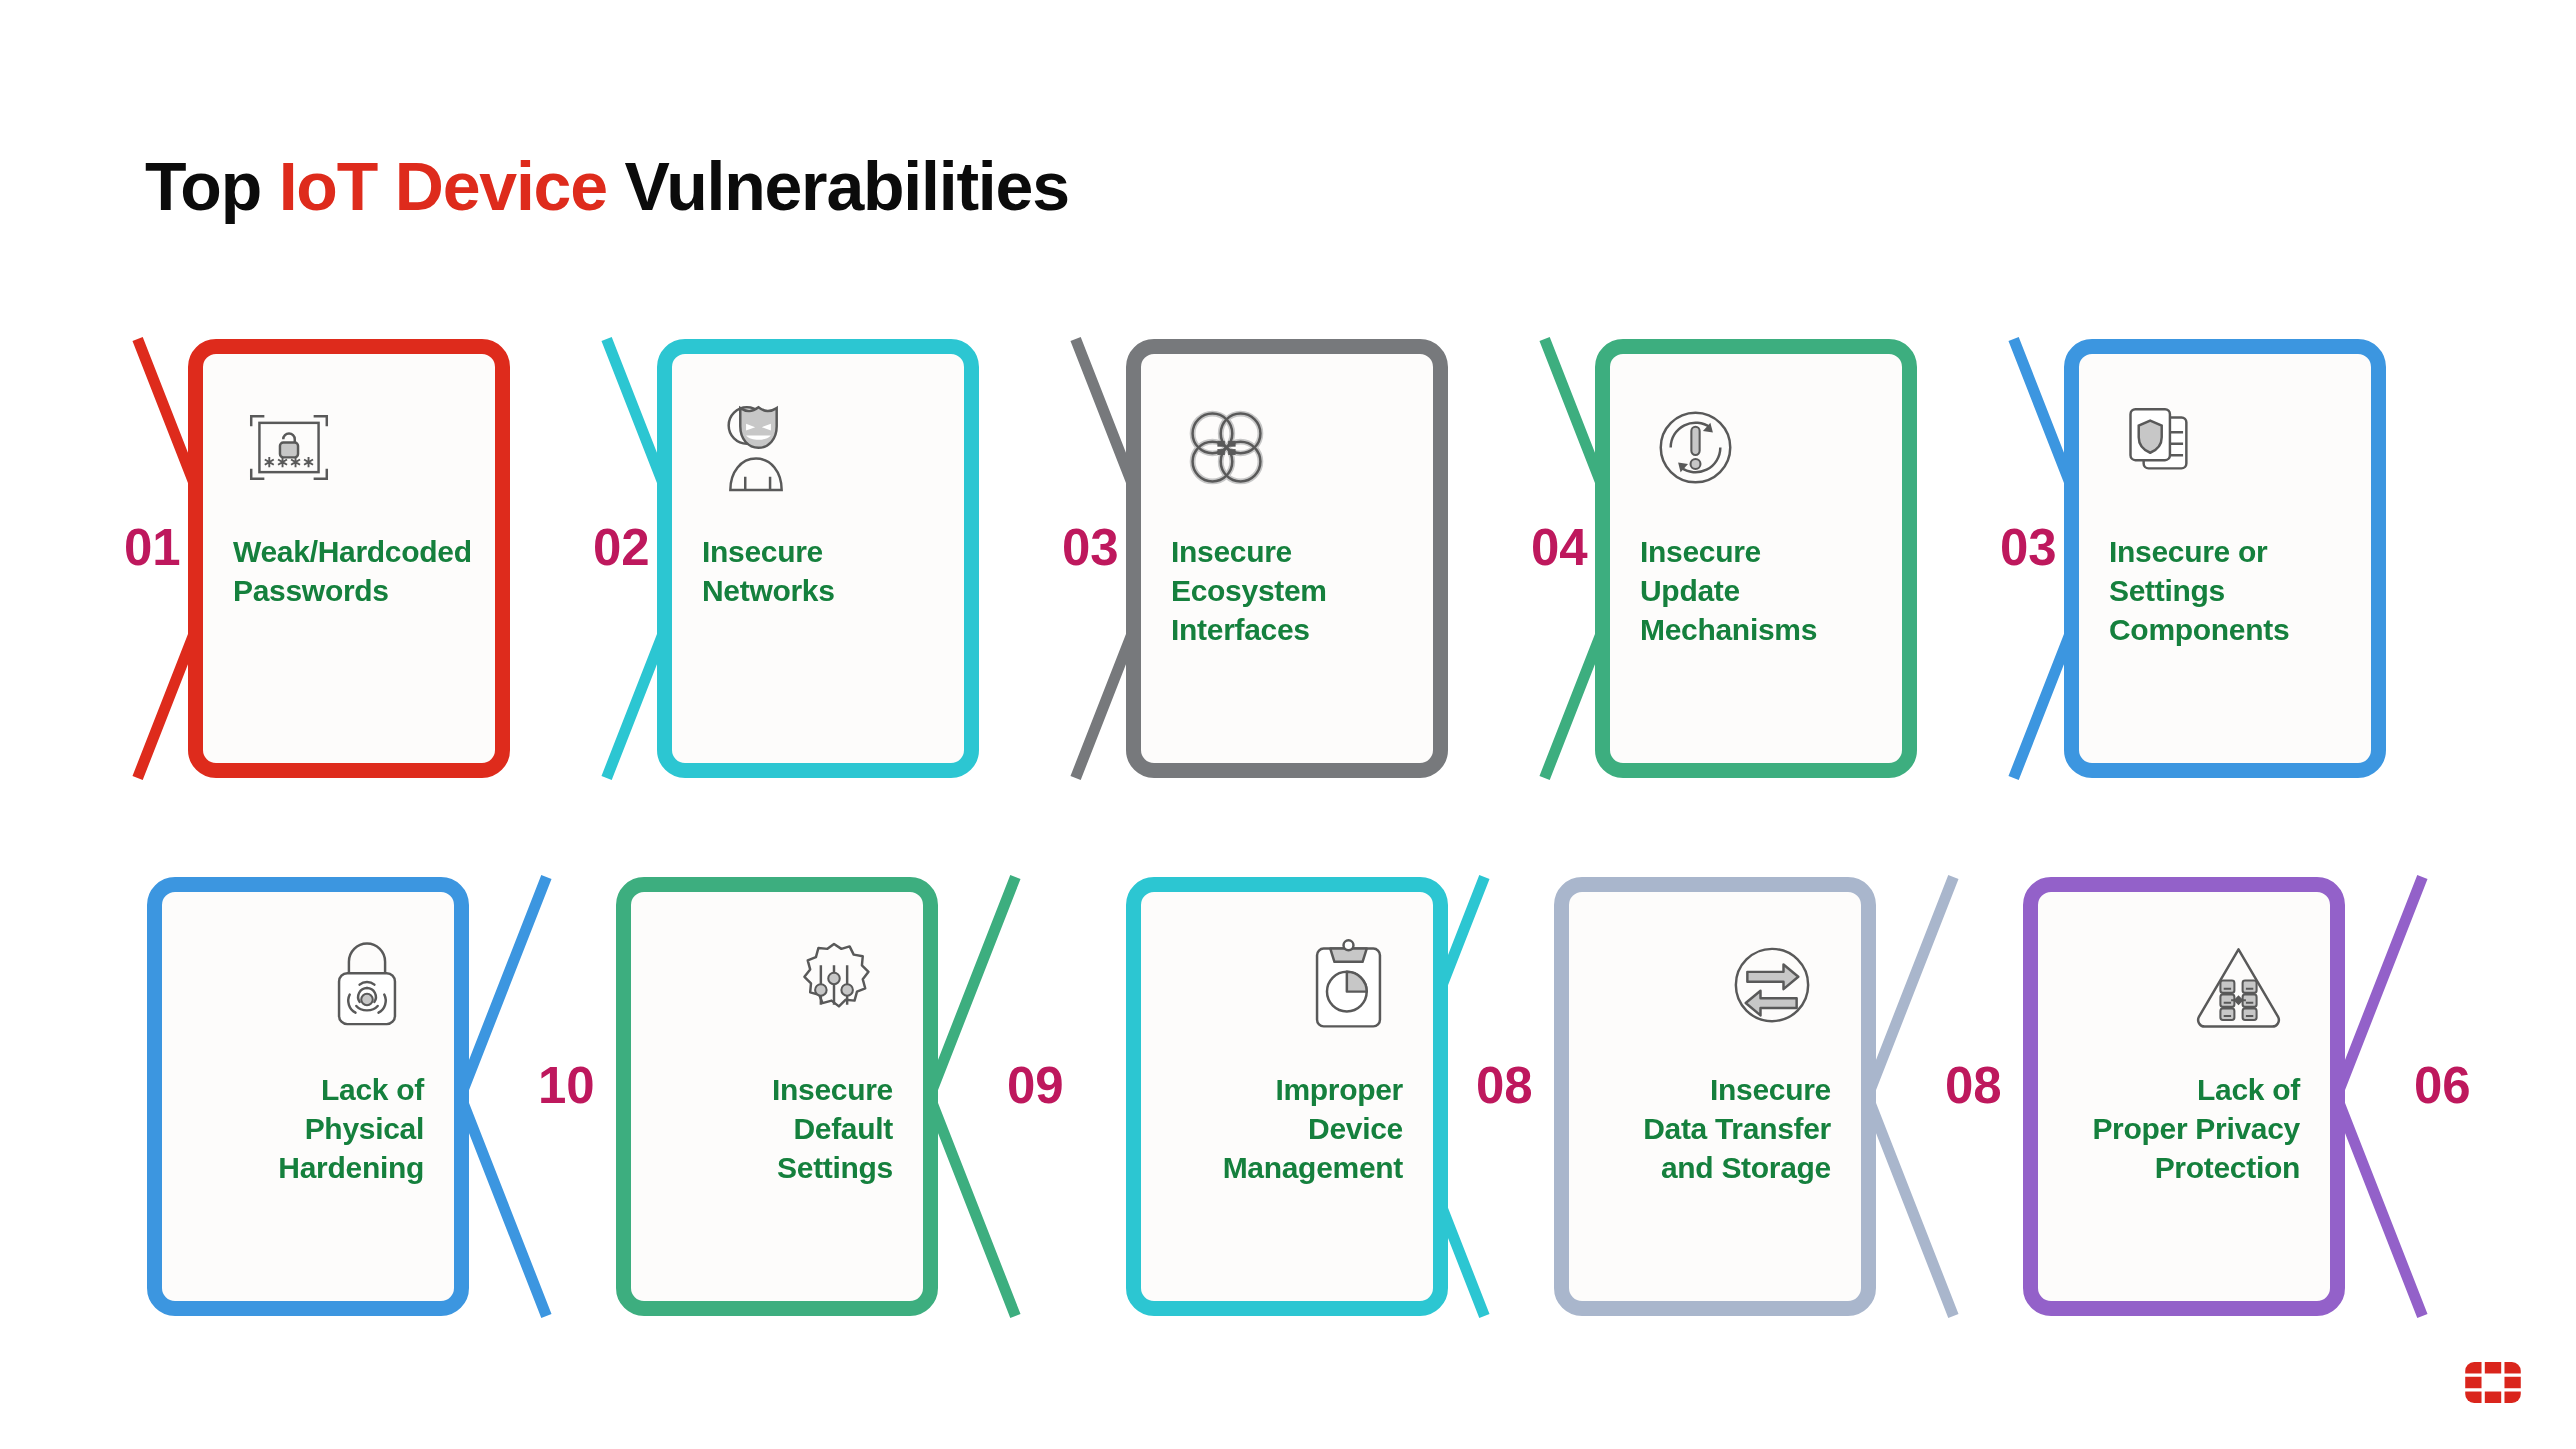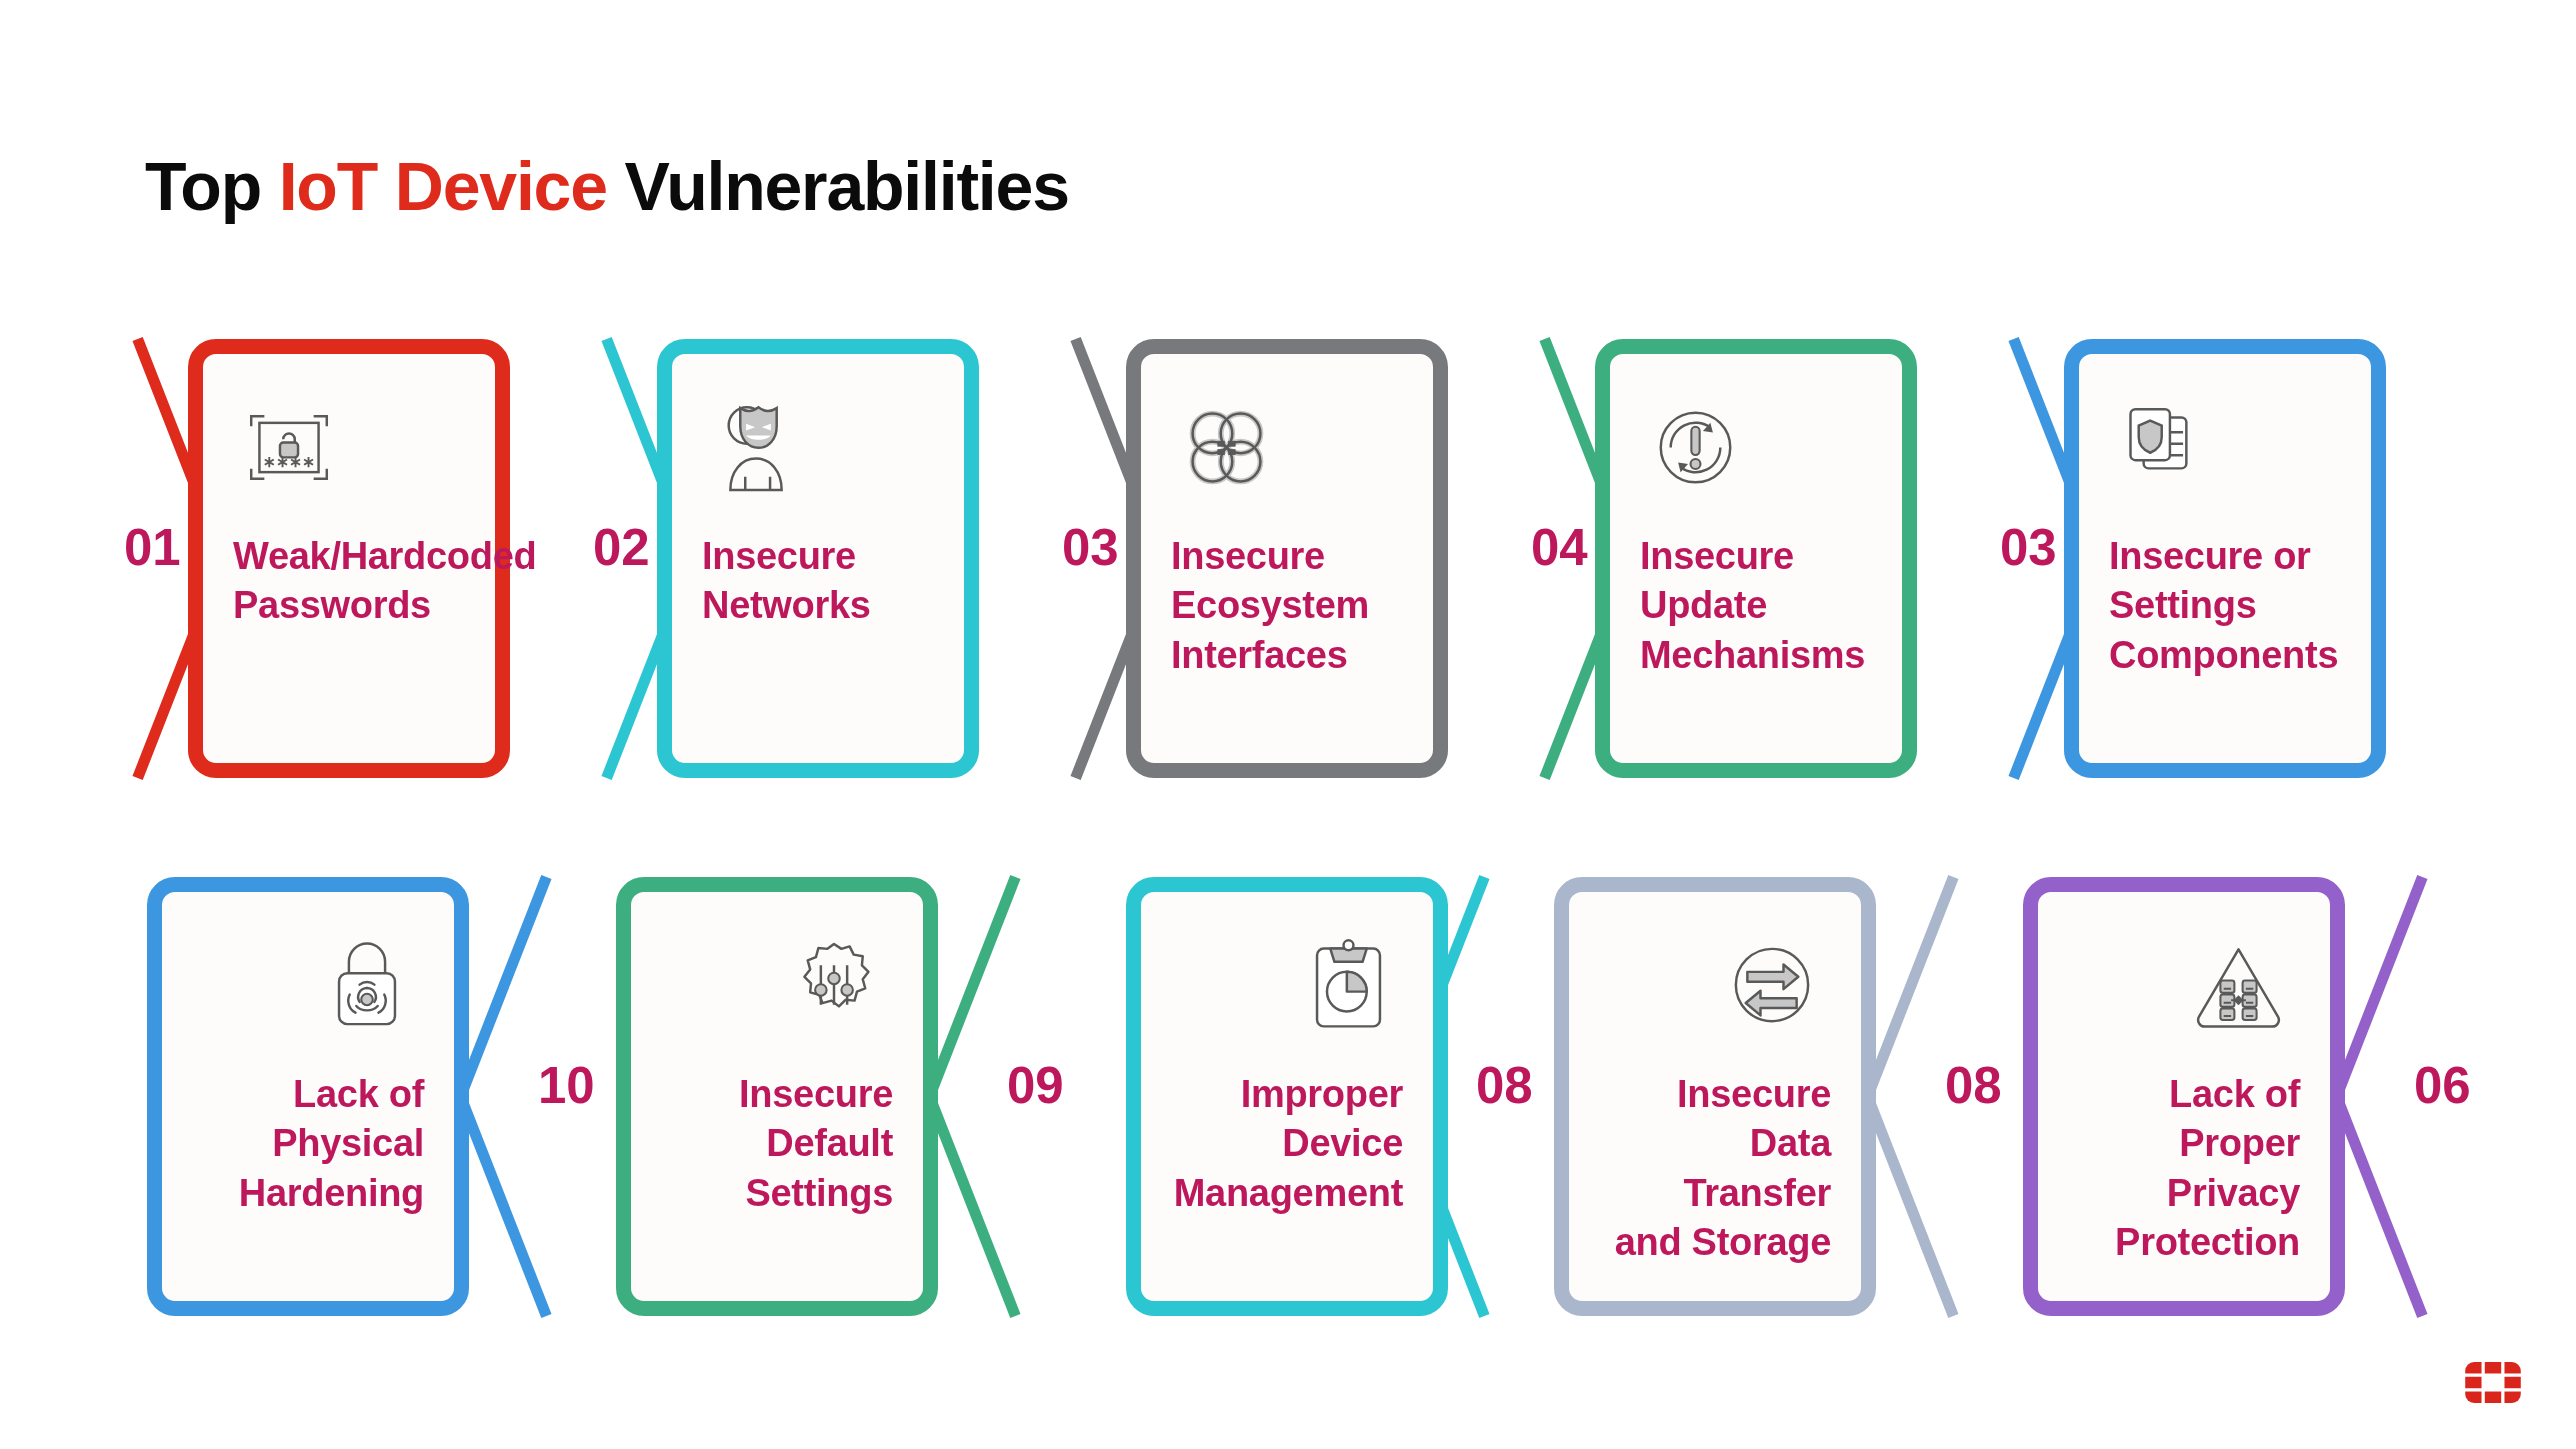--- a/index.html
+++ b/index.html
@@ -106,23 +106,23 @@
     display: flex;
     align-items: center;
     margin-top: 10px;
   }
   .row-top .icon-wrap    { justify-content: flex-start; padding-left: 15px; }
   .row-bottom .icon-wrap { justify-content: flex-end;   padding-right: 18px; }
   .icon-wrap svg { display: block; }
 
   
   .label {
-    font-size: 38px;
+    font-size: 30px;
     font-weight: bold;
-    color: #be185d;
+    color: #15803d;
     line-height: 1.30;
     letter-spacing: -0.3px;
     margin-top: 23px;
     white-space: pre-line;
   }
   .row-top .label    { text-align: left;  padding-left: 5px; }
   .row-bottom .label { text-align: right; padding-right: 5px; }
 
   
   .logo {

